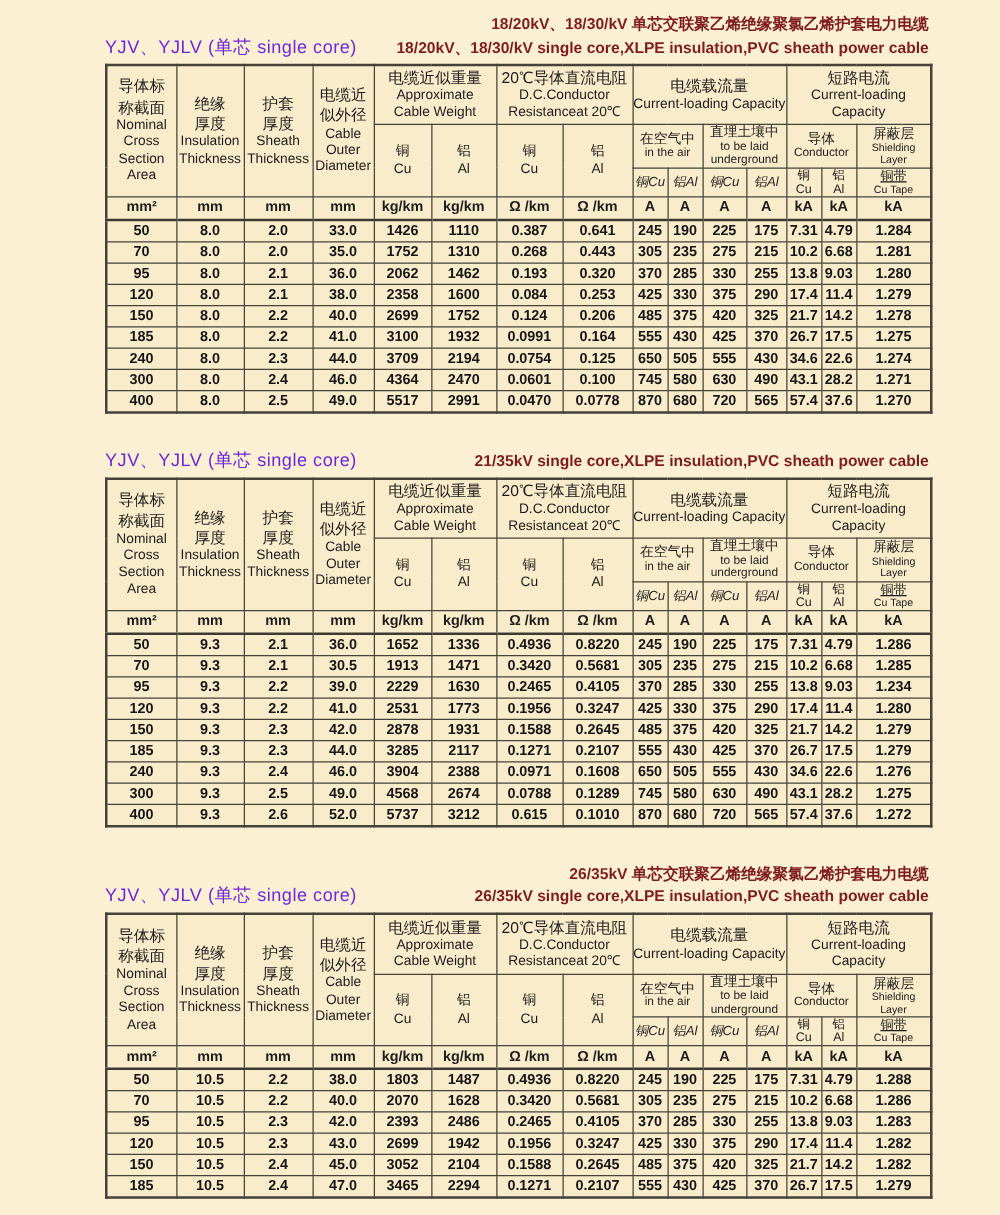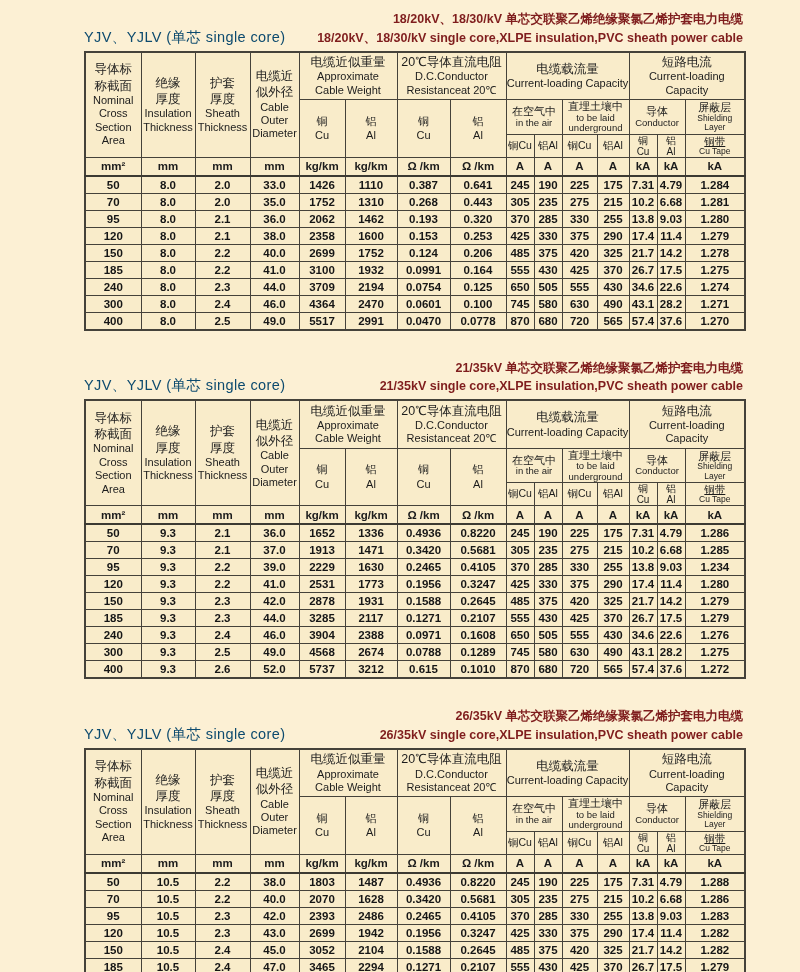--- a/index.html
+++ b/index.html
@@ -11,21 +11,21 @@
   }
   .section{margin:0;}
   .sec1{padding-top:10px;}
   .sec2{margin-top:28px;}
   .sec3{margin-top:28px;}
   .head-row{
     display:flex;justify-content:space-between;align-items:flex-end;
     margin:0 57px 3px 84px;
   }
   .brand{
-    font-size:14.5px;color:#0c4a6e;letter-spacing:.4px;
+    font-size:14.5px;color:#6d28d9;letter-spacing:.4px;
     padding-bottom:1px;white-space:nowrap;text-align:center;
   }
   .titles{text-align:right;font-weight:700;font-size:12.5px;line-height:1.5;color:#7f1d1d;}
   table{
     border-collapse:collapse;table-layout:fixed;
     margin-left:84px;width:660px;
     background:#f9ecca;border:2.5px solid #45423a;
   }
   th,td{
     border:1.5px solid #45423a;
@@ -37,21 +37,21 @@
   .en{display:block;white-space:pre-line;font-size:10.5px;line-height:1.22;}
   tr.rA{height:48px;}
   tr.rB{height:27px;}
   tr.rC{height:21px;}
   tr.rA .zh{font-size:12.5px;}
   tr.rA .en{font-size:11px;}
   tr.rB .zh{font-size:11px;line-height:1.15;}
   tr.rB .en{font-size:9.5px;line-height:1.1;}
   .tiny{display:block;font-size:8.5px;line-height:1.1;}
   th.stack{font-size:11px;line-height:1.3;white-space:pre-line;}
-  th.smallcell{font-size:10.5px;white-space:nowrap;}
+  th.smallcell{font-size:10.5px;white-space:nowrap;font-style:italic;}
   th.stack2{font-size:10px;line-height:1.1;white-space:pre-line;}
   .ct-zh{display:block;font-size:10.5px;line-height:1.15;text-decoration:underline;}
   tr.units th{
     height:17px;font-size:11.5px;font-weight:600;
     border-bottom:2.5px solid #3c3a32;
   }
   tbody td{
     height:16px;font-size:11.5px;font-weight:600;line-height:16px;
     white-space:nowrap;color:#161616;
   }
@@ -244,21 +244,21 @@
           <td>9.03</td>
           <td>1.280</td>
         </tr>
         <tr>
           <td>120</td>
           <td>8.0</td>
           <td>2.1</td>
           <td>38.0</td>
           <td>2358</td>
           <td>1600</td>
-          <td>0.153</td>
+          <td>0.084</td>
           <td>0.253</td>
           <td>425</td>
           <td>330</td>
           <td>375</td>
           <td>290</td>
           <td>17.4</td>
           <td>11.4</td>
           <td>1.279</td>
         </tr>
         <tr>
@@ -347,21 +347,20 @@
           <td>1.270</td>
         </tr>
       </tbody>
   </table>
 </div>
 
 <div class="section sec2">
   <div class="head-row">
     <div class="brand">YJV、YJLV (单芯 single core)</div>
     <div class="titles">
-      <div>21/35kV 单芯交联聚乙烯绝缘聚氯乙烯护套电力电缆</div>
       <div>21/35kV single core,XLPE insulation,PVC sheath power cable</div>
     </div>
   </div>
   <table>
     <colgroup>
       <col style="width:56px">
         <col style="width:54px">
         <col style="width:55px">
         <col style="width:49px">
       <col style="width:46px">
@@ -498,21 +497,21 @@
           <td>225</td>
           <td>175</td>
           <td>7.31</td>
           <td>4.79</td>
           <td>1.286</td>
         </tr>
         <tr>
           <td>70</td>
           <td>9.3</td>
           <td>2.1</td>
-          <td>37.0</td>
+          <td>30.5</td>
           <td>1913</td>
           <td>1471</td>
           <td>0.3420</td>
           <td>0.5681</td>
           <td>305</td>
           <td>235</td>
           <td>275</td>
           <td>215</td>
           <td>10.2</td>
           <td>6.68</td>

